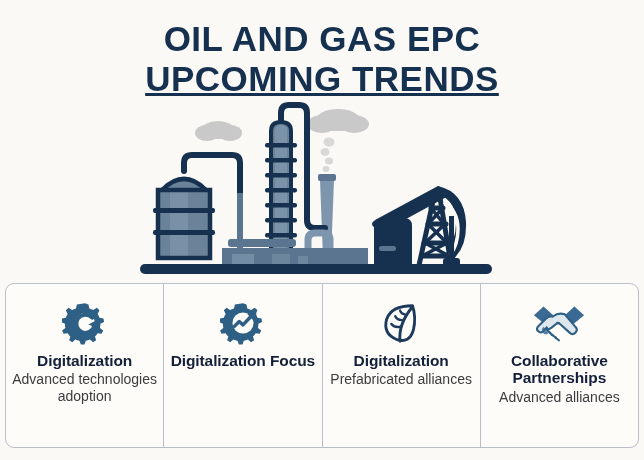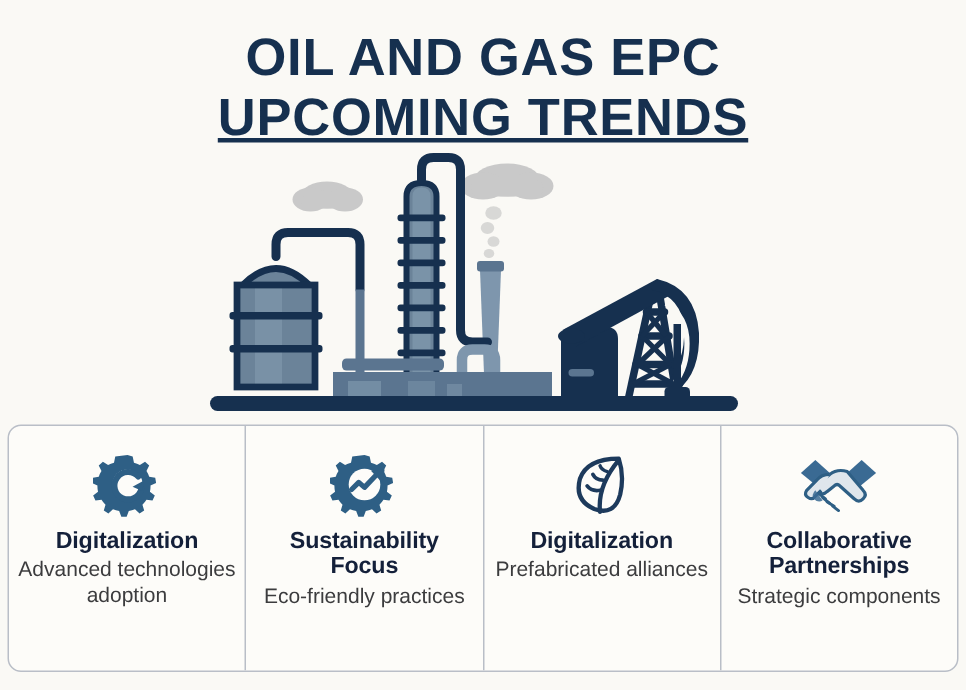--- a/index.html
+++ b/index.html
@@ -220,22 +220,21 @@
       <div class="card-icon">
         <svg width="46" height="46" viewBox="0 0 48 48" xmlns="http://www.w3.org/2000/svg">
           <g fill="#2e5f85">
             <path d="M24 3.5 l3.6 1.1 .9 4.2 a16 16 0 0 1 4.1 1.7 l3.6-2.3 2.9 2.6 -1.9 3.8 a16 16 0 0 1 1.9 4 l4.2 .7 .6 3.7 -3.9 1.7 a16 16 0 0 1 -.4 4.4 l3.4 2.6 -1.6 3.4 -4.2-.5 a16 16 0 0 1 -2.8 3.4 l1.2 4.1 -3.2 2 -3.2-2.8 a16 16 0 0 1 -4.3 1.2 l-1.5 4 -3.7 0 -1.5-4 a16 16 0 0 1 -4.3-1.2 l-3.2 2.8 -3.2-2 1.2-4.1 a16 16 0 0 1 -2.8-3.4 l-4.2 .5 -1.6-3.4 3.4-2.6 a16 16 0 0 1 -.4-4.4 l-3.9-1.7 .6-3.7 4.2-.7 a16 16 0 0 1 1.9-4 l-1.9-3.8 2.9-2.6 3.6 2.3 a16 16 0 0 1 4.1-1.7 l.9-4.2 z"></path>
           </g>
           <circle cx="24" cy="24" r="11" fill="#fdfcf9"></circle>
           <path d="M15 27.5 l5-5 4 3.5 8.5-9" fill="none" stroke="#2e5f85" stroke-width="3.6" stroke-linecap="round" stroke-linejoin="round"></path>
           <path d="M28.5 14.5 l9.5-1 -1.5 9.5 z" fill="#2e5f85"></path>
         </svg>
       </div>
-      <div class="card-title">Sustainability Focus</div>
-      <div class="card-desc">Eco-friendly practices</div>
+      <div class="card-title">Digitalization Focus</div>
     </div>
 
     <div class="card">
       <div class="card-icon">
         <svg width="44" height="46" viewBox="0 0 44 48" xmlns="http://www.w3.org/2000/svg">
           <path d="M34 6 q-22 0 -27 14 q-4 15 10 21 q14 5 18-10 q3-13 -1-25 z" fill="none" stroke="#1d3a5c" stroke-width="3" stroke-linejoin="round"></path>
           <path d="M21 43 q-2-18 13-36" fill="none" stroke="#1d3a5c" stroke-width="3" stroke-linecap="round"></path>
           <path d="M21 28 q-6 1 -9-3" fill="none" stroke="#1d3a5c" stroke-width="2.6" stroke-linecap="round"></path>
           <path d="M23 21 q-5 0 -7-4" fill="none" stroke="#1d3a5c" stroke-width="2.6" stroke-linecap="round"></path>
           <path d="M26 15 q-4 -1 -5 -4" fill="none" stroke="#1d3a5c" stroke-width="2.4" stroke-linecap="round"></path>
@@ -260,17 +259,17 @@
           <g stroke="#2e5f85" stroke-width="2" stroke-linecap="round" fill="none">
             <path d="M14 28 l5 4"></path>
             <path d="M17 31 l5 4"></path>
             <path d="M20 34 l5 3"></path>
             <path d="M24 37 l4 3"></path>
           </g>
           <path d="M12 26 q-3 3 -1 6 q3 3 6 1" fill="#3a6a93" opacity="0.85"></path>
         </svg>
       </div>
       <div class="card-title">Collaborative Partnerships</div>
-      <div class="card-desc">Strategic components</div>
+      <div class="card-desc">Advanced alliances</div>
     </div>
 
   </div>
 </div>
 
 </body></html>

